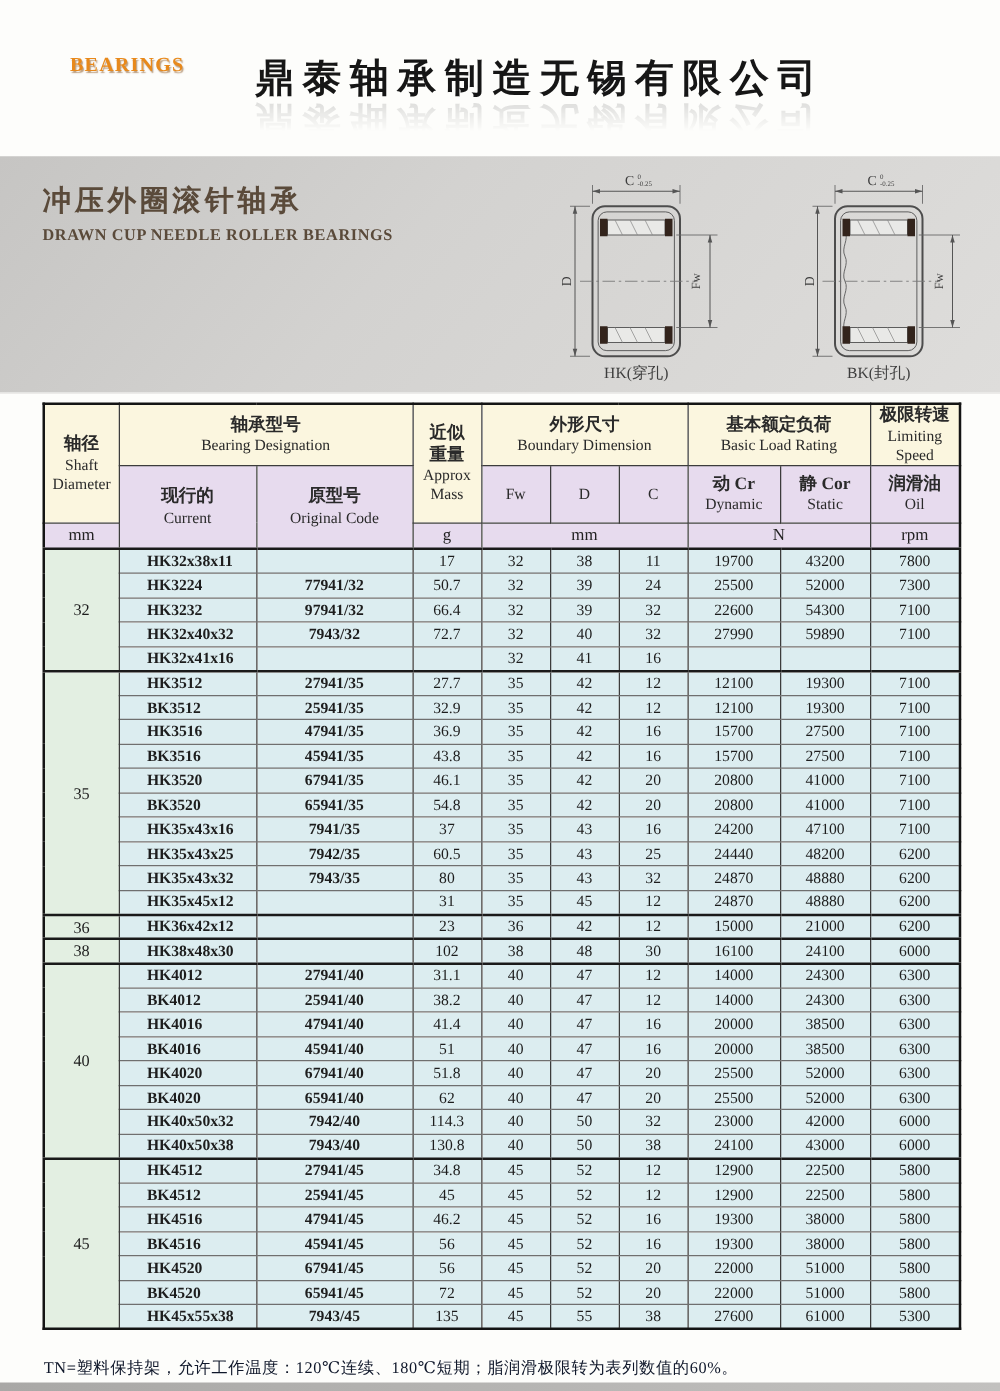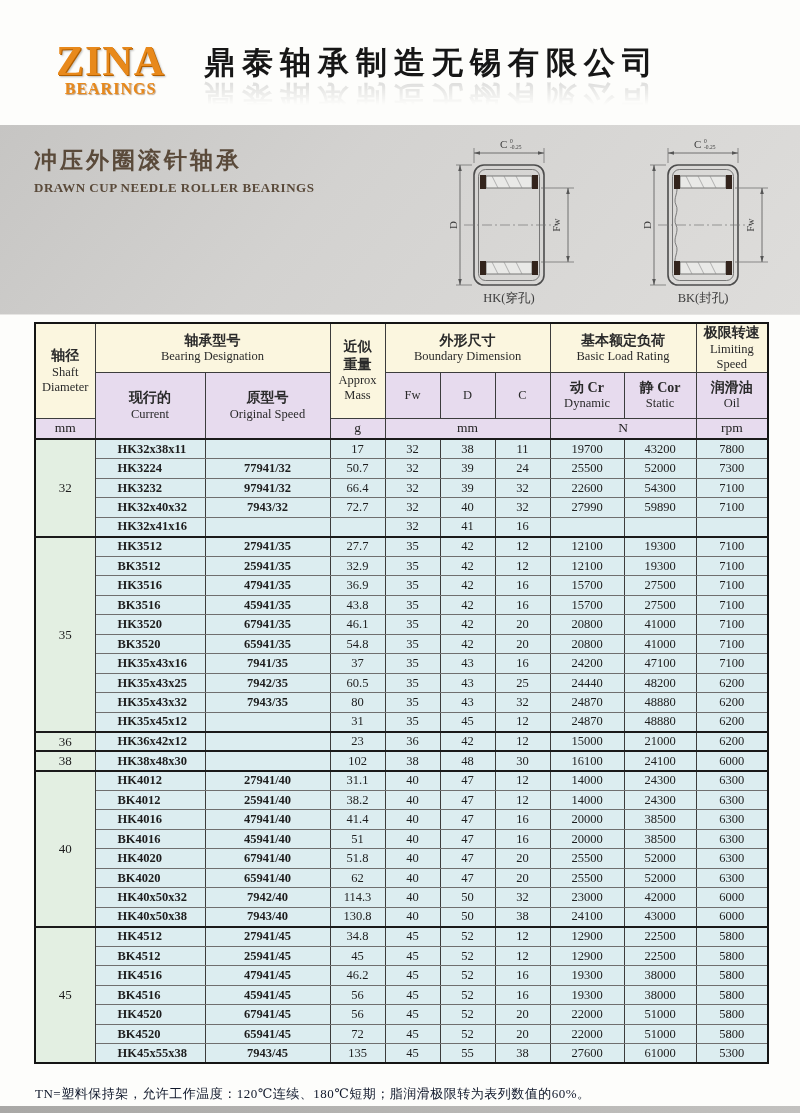--- a/index.html
+++ b/index.html
@@ -75,21 +75,20 @@
     position:absolute; left:0; bottom:0; width:800px; height:7px;
     background:linear-gradient(to right,#a9a8a6,#c2c1bf);
   }
 </style>
 </head>
 <body>
 
 <div class="page">
 
   <div class="logo-block">
-    <div class="logo-zina">ZINA</div>
     <div class="logo-bearings">BEARINGS</div>
   </div>
   <div class="company-block">
     <div class="company-name">鼎泰轴承制造无锡有限公司</div>
     <div class="company-name company-reflection">鼎泰轴承制造无锡有限公司</div>
   </div>
 
   <div class="banner">
     <div class="banner-title">
       <div class="banner-title-zh">冲压外圈滚针轴承</div>
@@ -209,21 +208,21 @@
           <div class="h-en">Speed</div>
         </th>
       </tr>
       <tr class="row-sub">
         <th class="lav" rowspan="2">
           <div class="h-zh">现行的</div>
           <div class="h-en">Current</div>
         </th>
         <th class="lav" rowspan="2">
           <div class="h-zh">原型号</div>
-          <div class="h-en">Original Speed</div>
+          <div class="h-en">Original Code</div>
         </th>
         <th class="lav">
             <div class="h-en">Fw</div>
           </th>
         <th class="lav">
             <div class="h-en">D</div>
           </th>
         <th class="lav">
             <div class="h-en">C</div>
           </th>

